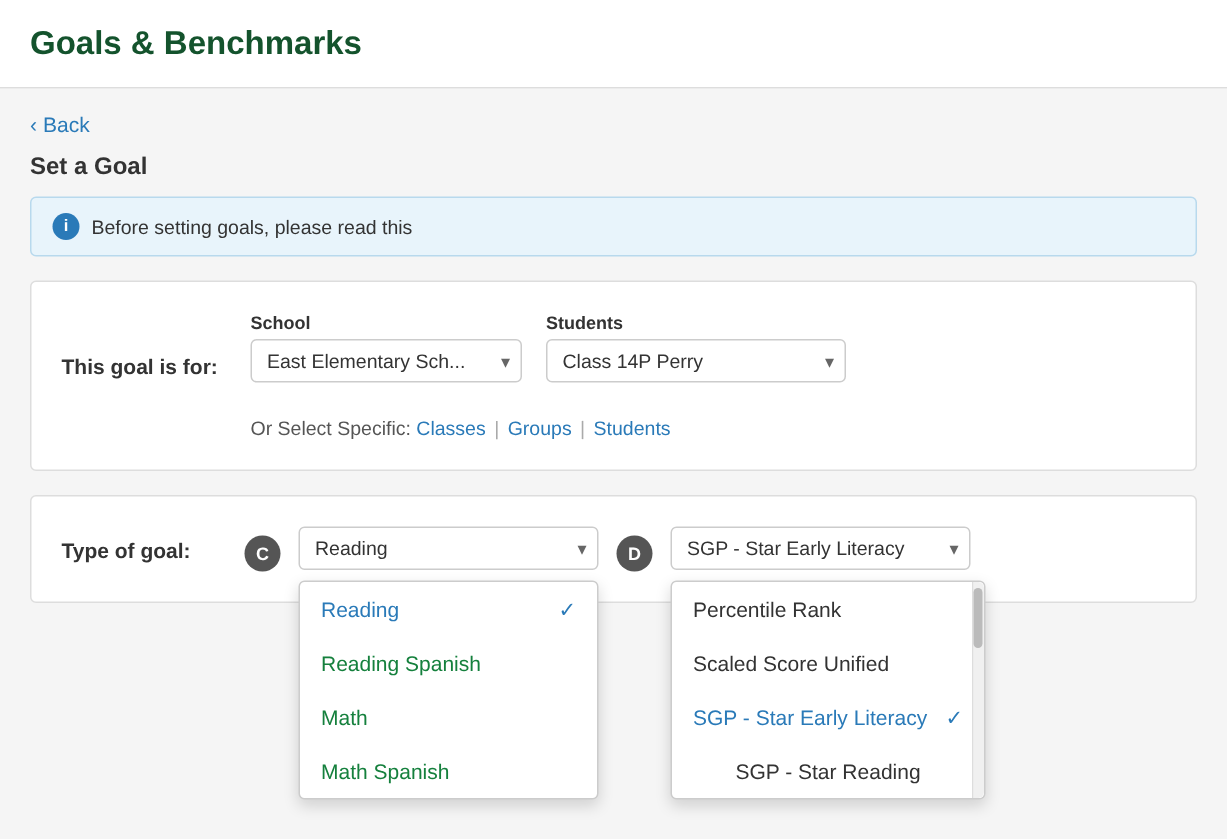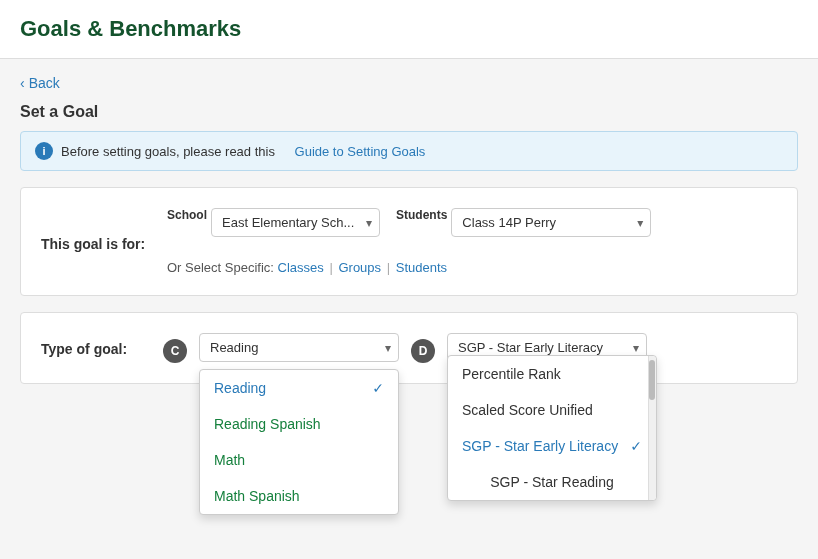--- a/index.html
+++ b/index.html
@@ -16,23 +16,23 @@
 
     .info-banner { background: #e8f4fb; border: 1px solid #b8d9ed; border-radius: 4px; padding: 10px 14px; display: flex; align-items: center; gap: 8px; margin-bottom: 16px; font-size: 13px; }
     .info-icon { width: 18px; height: 18px; background: #2a7ab8; color: white; border-radius: 50%; display: inline-flex; align-items: center; justify-content: center; font-weight: bold; font-size: 11px; flex-shrink: 0; }
     .info-link { color: #2a7ab8; text-decoration: none; cursor: pointer; }
 
     .card { background: #fff; border: 1px solid #ddd; border-radius: 4px; padding: 20px; margin-bottom: 16px; }
 
     .goal-for-row { display: flex; align-items: flex-start; gap: 16px; }
     .goal-for-label { font-size: 14px; font-weight: bold; padding-top: 28px; white-space: nowrap; min-width: 110px; }
     .dropdowns-group { display: flex; gap: 16px; }
-    .dropdown-wrapper { display: flex; flex-direction: row; gap: 4px; }
+    .dropdown-wrapper { display: flex; flex-direction: column; gap: 4px; }
     .dropdown-label { font-size: 12px; font-weight: bold; color: #333; }
-    .dropdown-select { border: 1px solid #ccc; border-radius: 4px; padding: 6px 24px 6px 10px; font-size: 13px; color: #333; background: #fff; appearance: none; cursor: pointer; position: relative; min-width: 160px; }
+    .dropdown-select { border: 1px solid #ccc; border-radius: 4px; padding: 6px 36px 6px 10px; font-size: 13px; color: #333; background: #fff; appearance: none; cursor: pointer; position: relative; min-width: 160px; }
     .dropdown-container { position: relative; display: inline-block; }
     .dropdown-container::after { content: '▾'; position: absolute; right: 8px; top: 50%; transform: translateY(-50%); color: #666; pointer-events: none; font-size: 12px; }
     .or-select { font-size: 13px; color: #555; margin-top: 23px; }
     .or-select a { color: #2a7ab8; text-decoration: none; cursor: pointer; }
     .or-select .sep { color: #aaa; margin: 0 2px; }
 
     .type-goal-row { display: flex; align-items: flex-start; gap: 12px; position: relative; }
     .type-goal-label { font-size: 14px; font-weight: bold; padding-top: 8px; min-width: 110px; }
     .circle-badge { width: 24px; height: 24px; border-radius: 50%; background: #555; color: white; display: inline-flex; align-items: center; justify-content: center; font-size: 12px; font-weight: bold; flex-shrink: 0; margin-top: 6px; }
 
@@ -66,21 +66,20 @@
     <span>‹</span>
     <span>Back</span>
   </a>
 
   <h2 class="section-title">Set a Goal</h2>
 
   <div class="info-banner">
     <span class="info-icon">i</span>
     <span>Before setting goals, please read this</span>
     &nbsp;
-    <a class="info-link">Guide to Setting Goals</a>
   </div>
 
   
   <div class="card">
     <div class="goal-for-row">
       <span class="goal-for-label">This goal is for:</span>
       <div>
         <div class="dropdowns-group">
           <div class="dropdown-wrapper">
             <span class="dropdown-label">School</span>
@@ -142,21 +141,21 @@
         </div>
 
         <span class="circle-badge">D</span>
         <div style="position:relative;">
           <div class="type-dropdown-container">
             <select class="type-select">
               <option>SGP - Star Early Literacy</option>
             </select>
           </div>
           
-          <div class="sgp-dropdown-menu" style="top:20px; min-width:210px;">
+          <div class="sgp-dropdown-menu" style="top:34px; min-width:210px;">
             <div class="sgp-dropdown-menu-item">
               <span>Percentile Rank</span>
             </div>
             <div class="sgp-dropdown-menu-item">
               <span>Scaled Score Unified</span>
             </div>
             <div class="sgp-dropdown-menu-item selected">
               <span style="color:#2a7ab8;">SGP - Star Early Literacy</span>
               <span class="check-icon">✓</span>
             </div>

